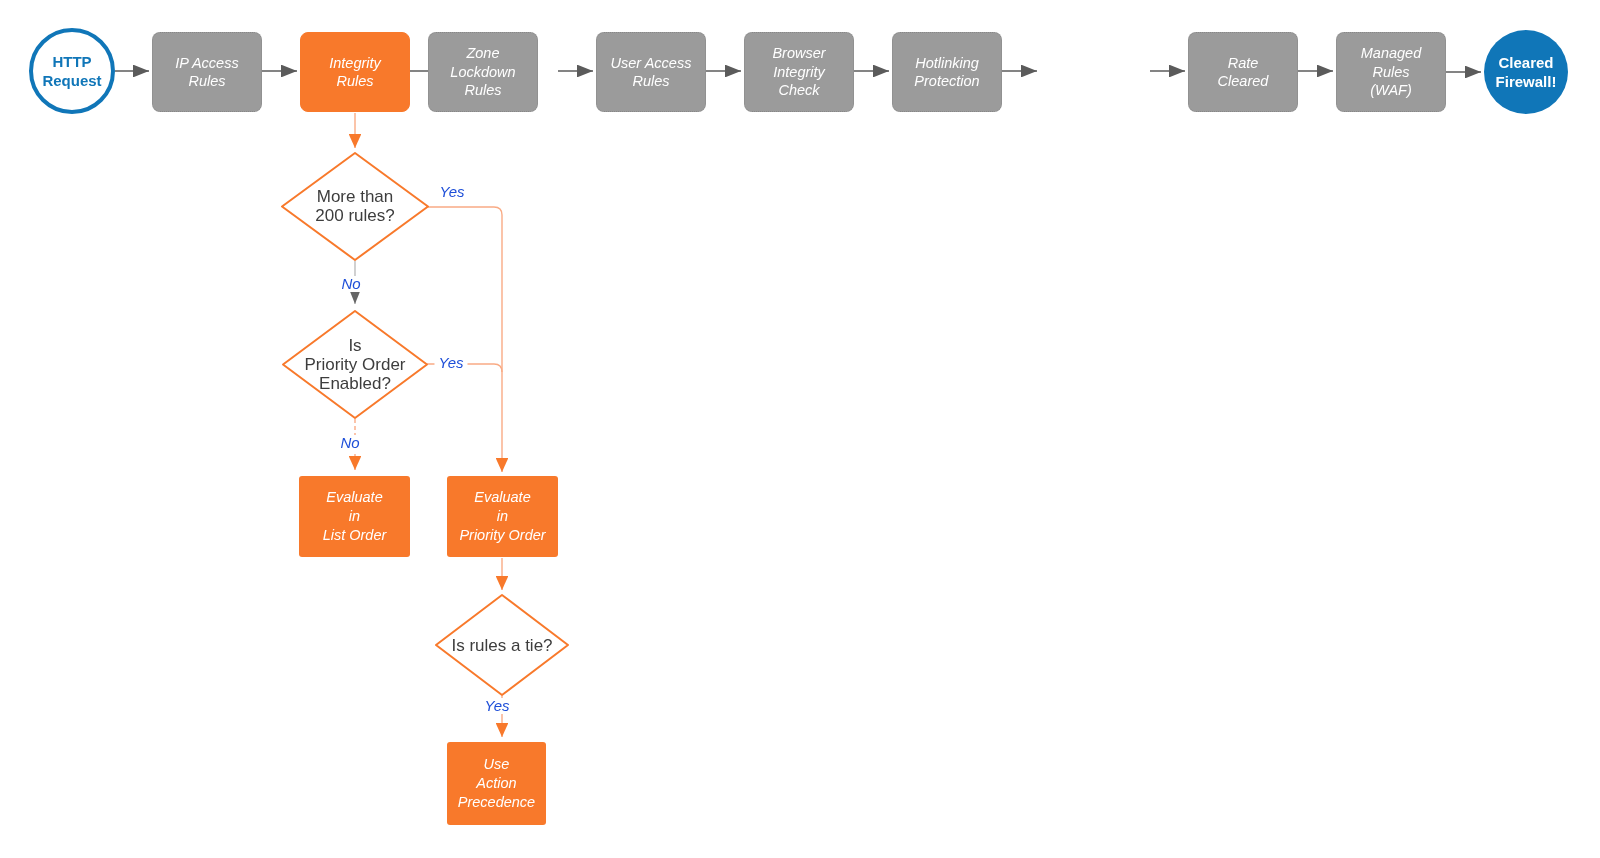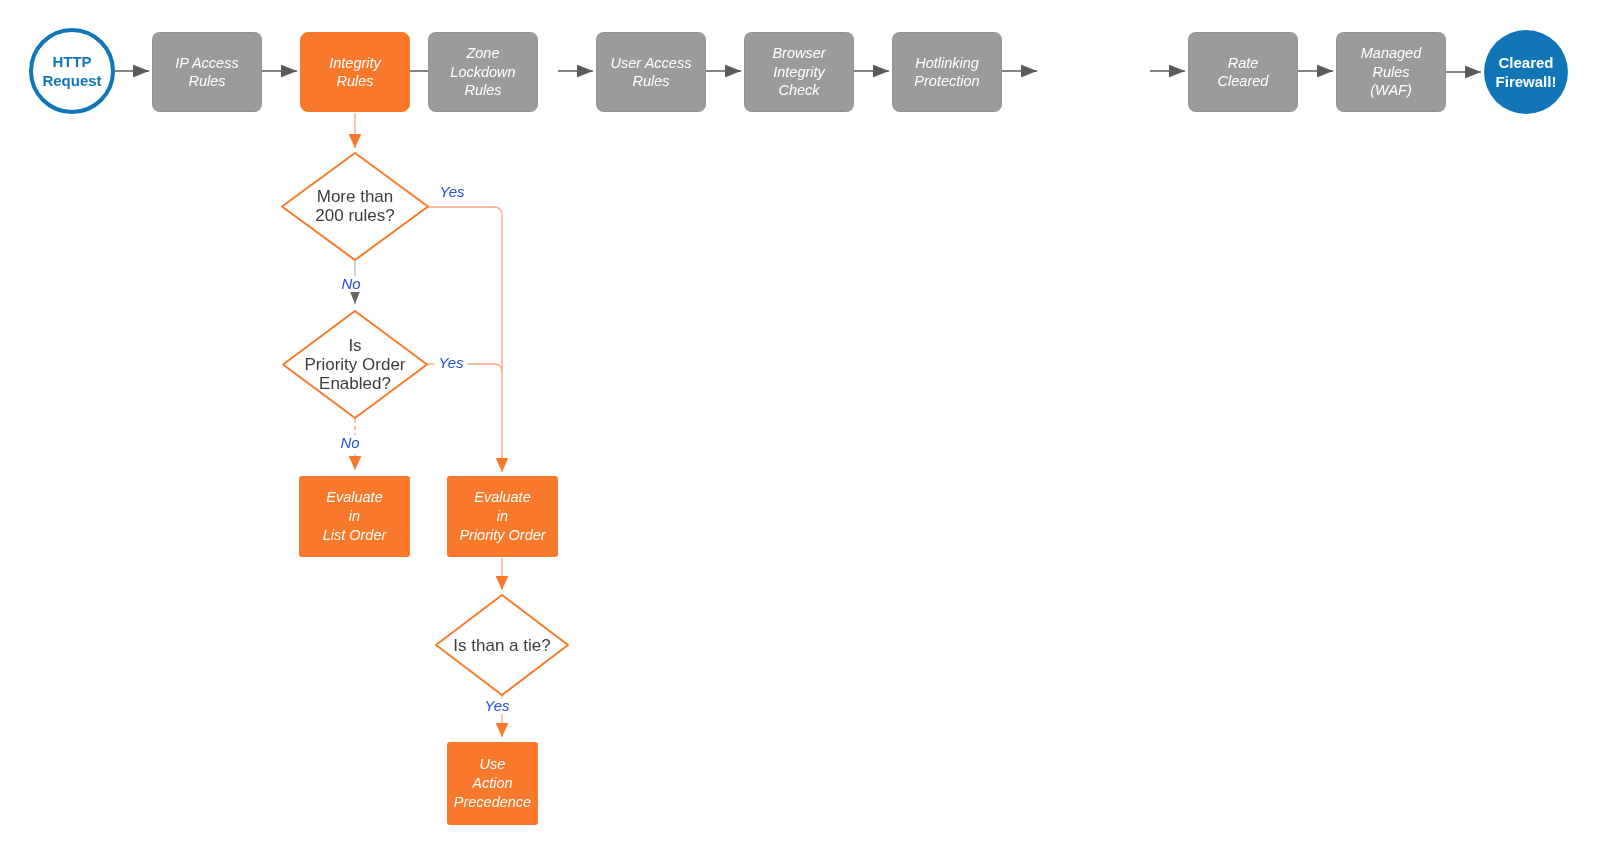--- a/index.html
+++ b/index.html
@@ -191,32 +191,32 @@
   <div class="node orange-box" style="left:299px; top:476px; width:111px; height:81px">
     <span>Evaluate
 in
 List Order</span>
   </div>
   <div class="node orange-box" style="left:447px; top:476px; width:111px; height:81px">
     <span>Evaluate
 in
 Priority Order</span>
   </div>
-  <div class="node orange-box" style="left:447px; top:742px; width:91px; height:83px">
+  <div class="node orange-box" style="left:447px; top:742px; width:99px; height:83px">
     <span>Use
 Action
 Precedence</span>
   </div>
 
   <div class="diamond-label" style="left:355px; top:206px; width:140px">More than
 200 rules?</div>
   <div class="diamond-label" style="left:355px; top:364px; width:140px">Is
 Priority Order
 Enabled?</div>
-  <div class="diamond-label" style="left:502px; top:645px; width:130px">Is than a tie?</div>
+  <div class="diamond-label" style="left:502px; top:645px; width:130px">Is rules a tie?</div>
 
   <div class="edge-label" style="left:452px; top:192px">Yes</div>
   <div class="edge-label on-line" style="left:351px; top:284px">No</div>
   <div class="edge-label on-line" style="left:451px; top:363px">Yes</div>
   <div class="edge-label on-line" style="left:350px; top:443px">No</div>
   <div class="edge-label on-line" style="left:497px; top:706px">Yes</div>
 
 </div>
 
 </body></html>

